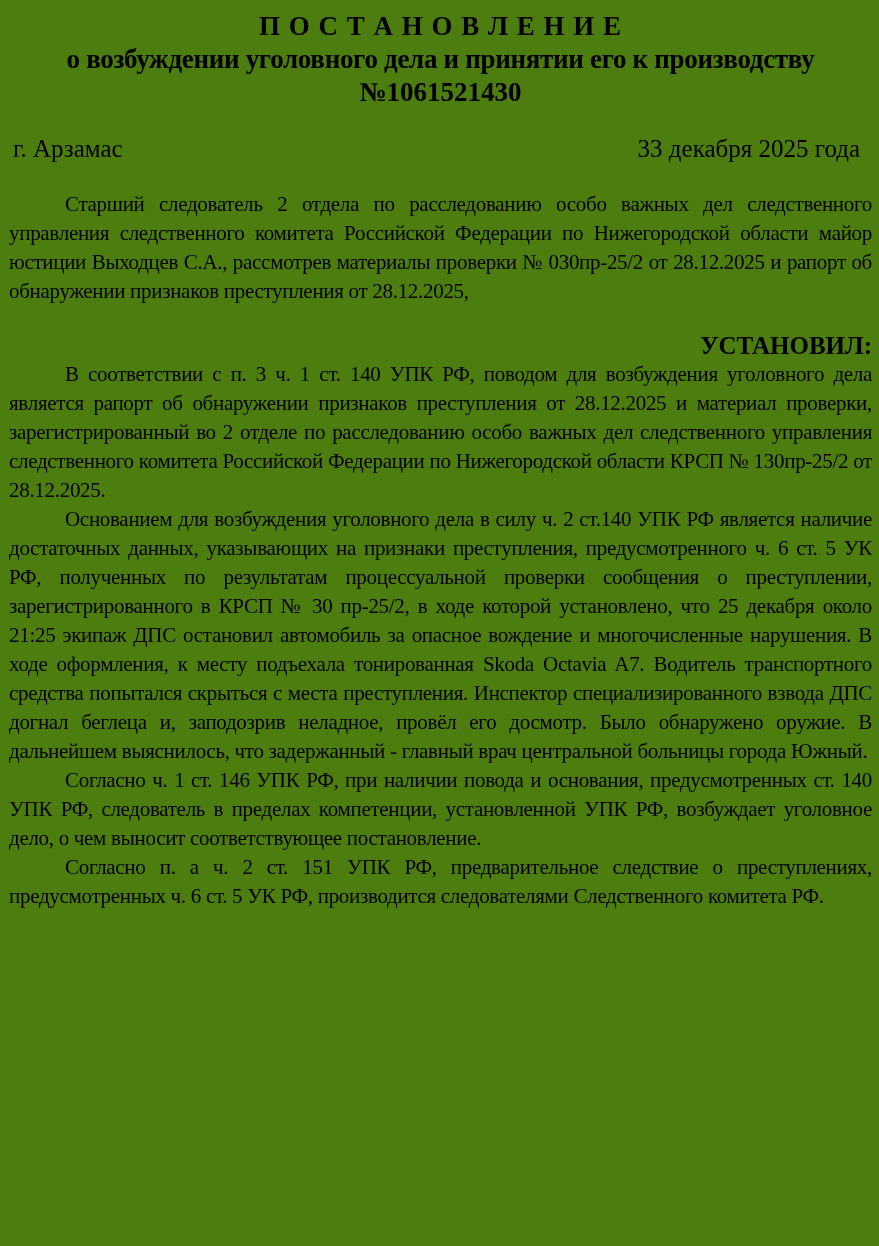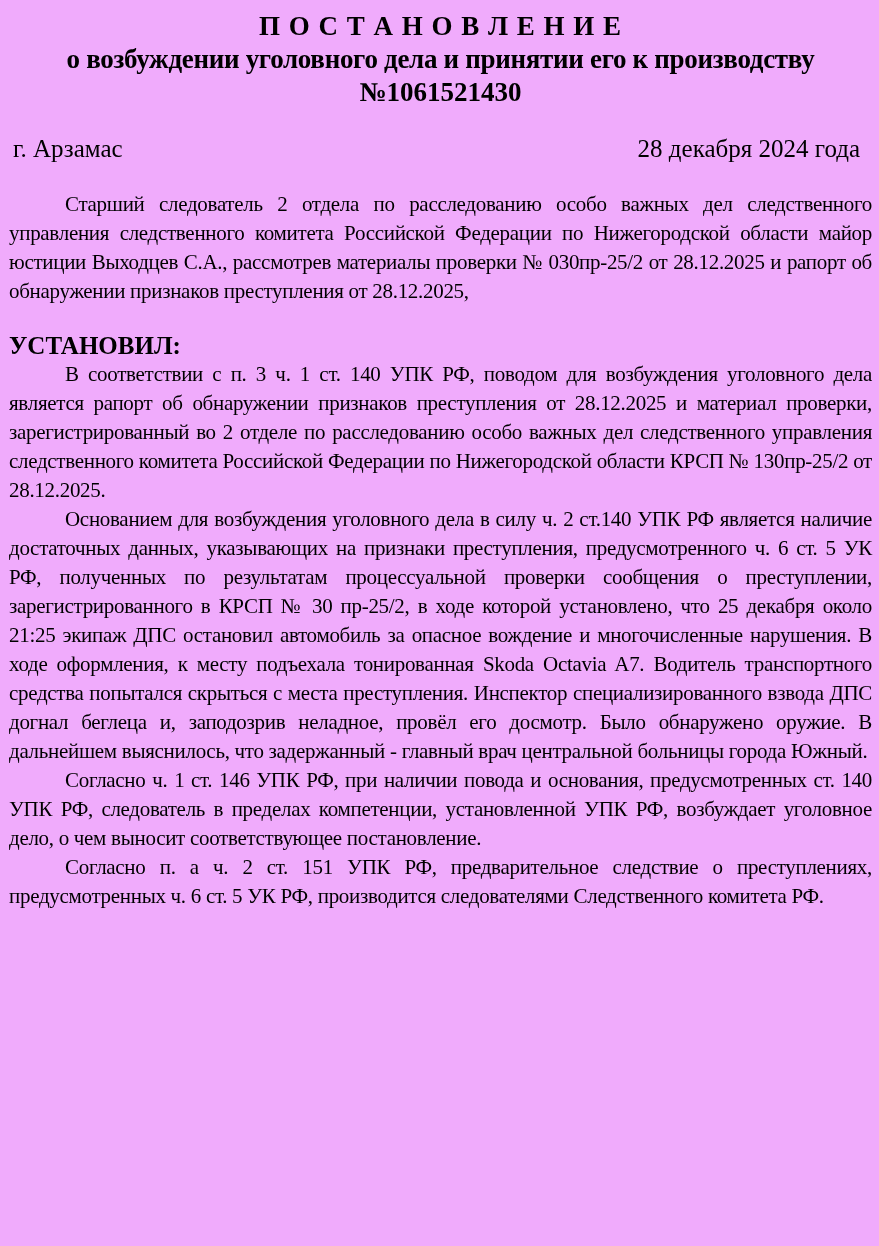--- a/index.html
+++ b/index.html
@@ -5,21 +5,21 @@
   html, body {
     margin: 0;
     padding: 0;
     background: #ffffff;
   }
   .page {
     position: relative;
     width: 879px;
     height: 1246px;
     box-sizing: border-box;
-    background: #f0abfc;
+    background: #4d7c0f;
     color: #000000;
     font-family: "Liberation Serif", "DejaVu Serif", serif;
     padding: 10px 7px 0 9px;
     overflow: hidden;
   }
   .doc-header {
     text-align: center;
     font-weight: bold;
     font-size: 27px;
     line-height: 33px;
@@ -55,38 +55,38 @@
     line-height: 29px;
     text-align: justify;
     text-indent: 56px;
     letter-spacing: -0.3px;
   }
   .section-heading {
     margin: 25px 0 0 0;
     font-size: 25px;
     line-height: 29px;
     font-weight: bold;
-    text-align: left;
+    text-align: right;
   }
 </style>
 </head>
 <body>
 
 <div class="page">
 
   <header class="doc-header">
     <div class="doc-title">П О С Т А Н О В Л Е Н И Е</div>
     <div class="doc-subtitle">о возбуждении уголовного дела и принятии его к производству</div>
     <div class="doc-number">№1061521430</div>
   </header>
 
   <div class="place-date">
     <span class="place">г. Арзамас</span>
     <div class="datetime">
-      <div>28 декабря 2024 года</div>
+      <div>33 декабря 2025 года</div>
     </div>
   </div>
 
   <main class="doc-body">
     <p class="para">Старший следователь 2 отдела по расследованию особо важных дел следственного управления следственного комитета Российской Федерации по Нижегородской области майор юстиции Выходцев С.А., рассмотрев материалы проверки № 030пр-25/2 от 28.12.2025 и рапорт об обнаружении признаков преступления от 28.12.2025,</p>
 
     <h2 class="section-heading">УСТАНОВИЛ:</h2>
 
     <p class="para">В соответствии с п. 3 ч. 1 ст. 140 УПК РФ, поводом для возбуждения уголовного дела является рапорт об обнаружении признаков преступления от 28.12.2025 и материал проверки, зарегистрированный во 2 отделе по расследованию особо важных дел следственного управления следственного комитета Российской Федерации по Нижегородской области КРСП № 130пр-25/2 от 28.12.2025.</p>
     <p class="para">Основанием для возбуждения уголовного дела в силу ч. 2 ст.140 УПК РФ является наличие достаточных данных, указывающих на признаки преступления, предусмотренного ч. 6 ст. 5 УК РФ, полученных по результатам процессуальной проверки сообщения о преступлении, зарегистрированного в КРСП № 30 пр-25/2, в ходе которой установлено, что 25 декабря около 21:25 экипаж ДПС остановил автомобиль за опасное вождение и многочисленные нарушения. В ходе оформления, к месту подъехала тонированная Skoda Octavia A7. Водитель транспортного средства попытался скрыться с места преступления. Инспектор специализированного взвода ДПС догнал беглеца и, заподозрив неладное, провёл его досмотр. Было обнаружено оружие. В дальнейшем выяснилось, что задержанный - главный врач центральной больницы города Южный.</p>

